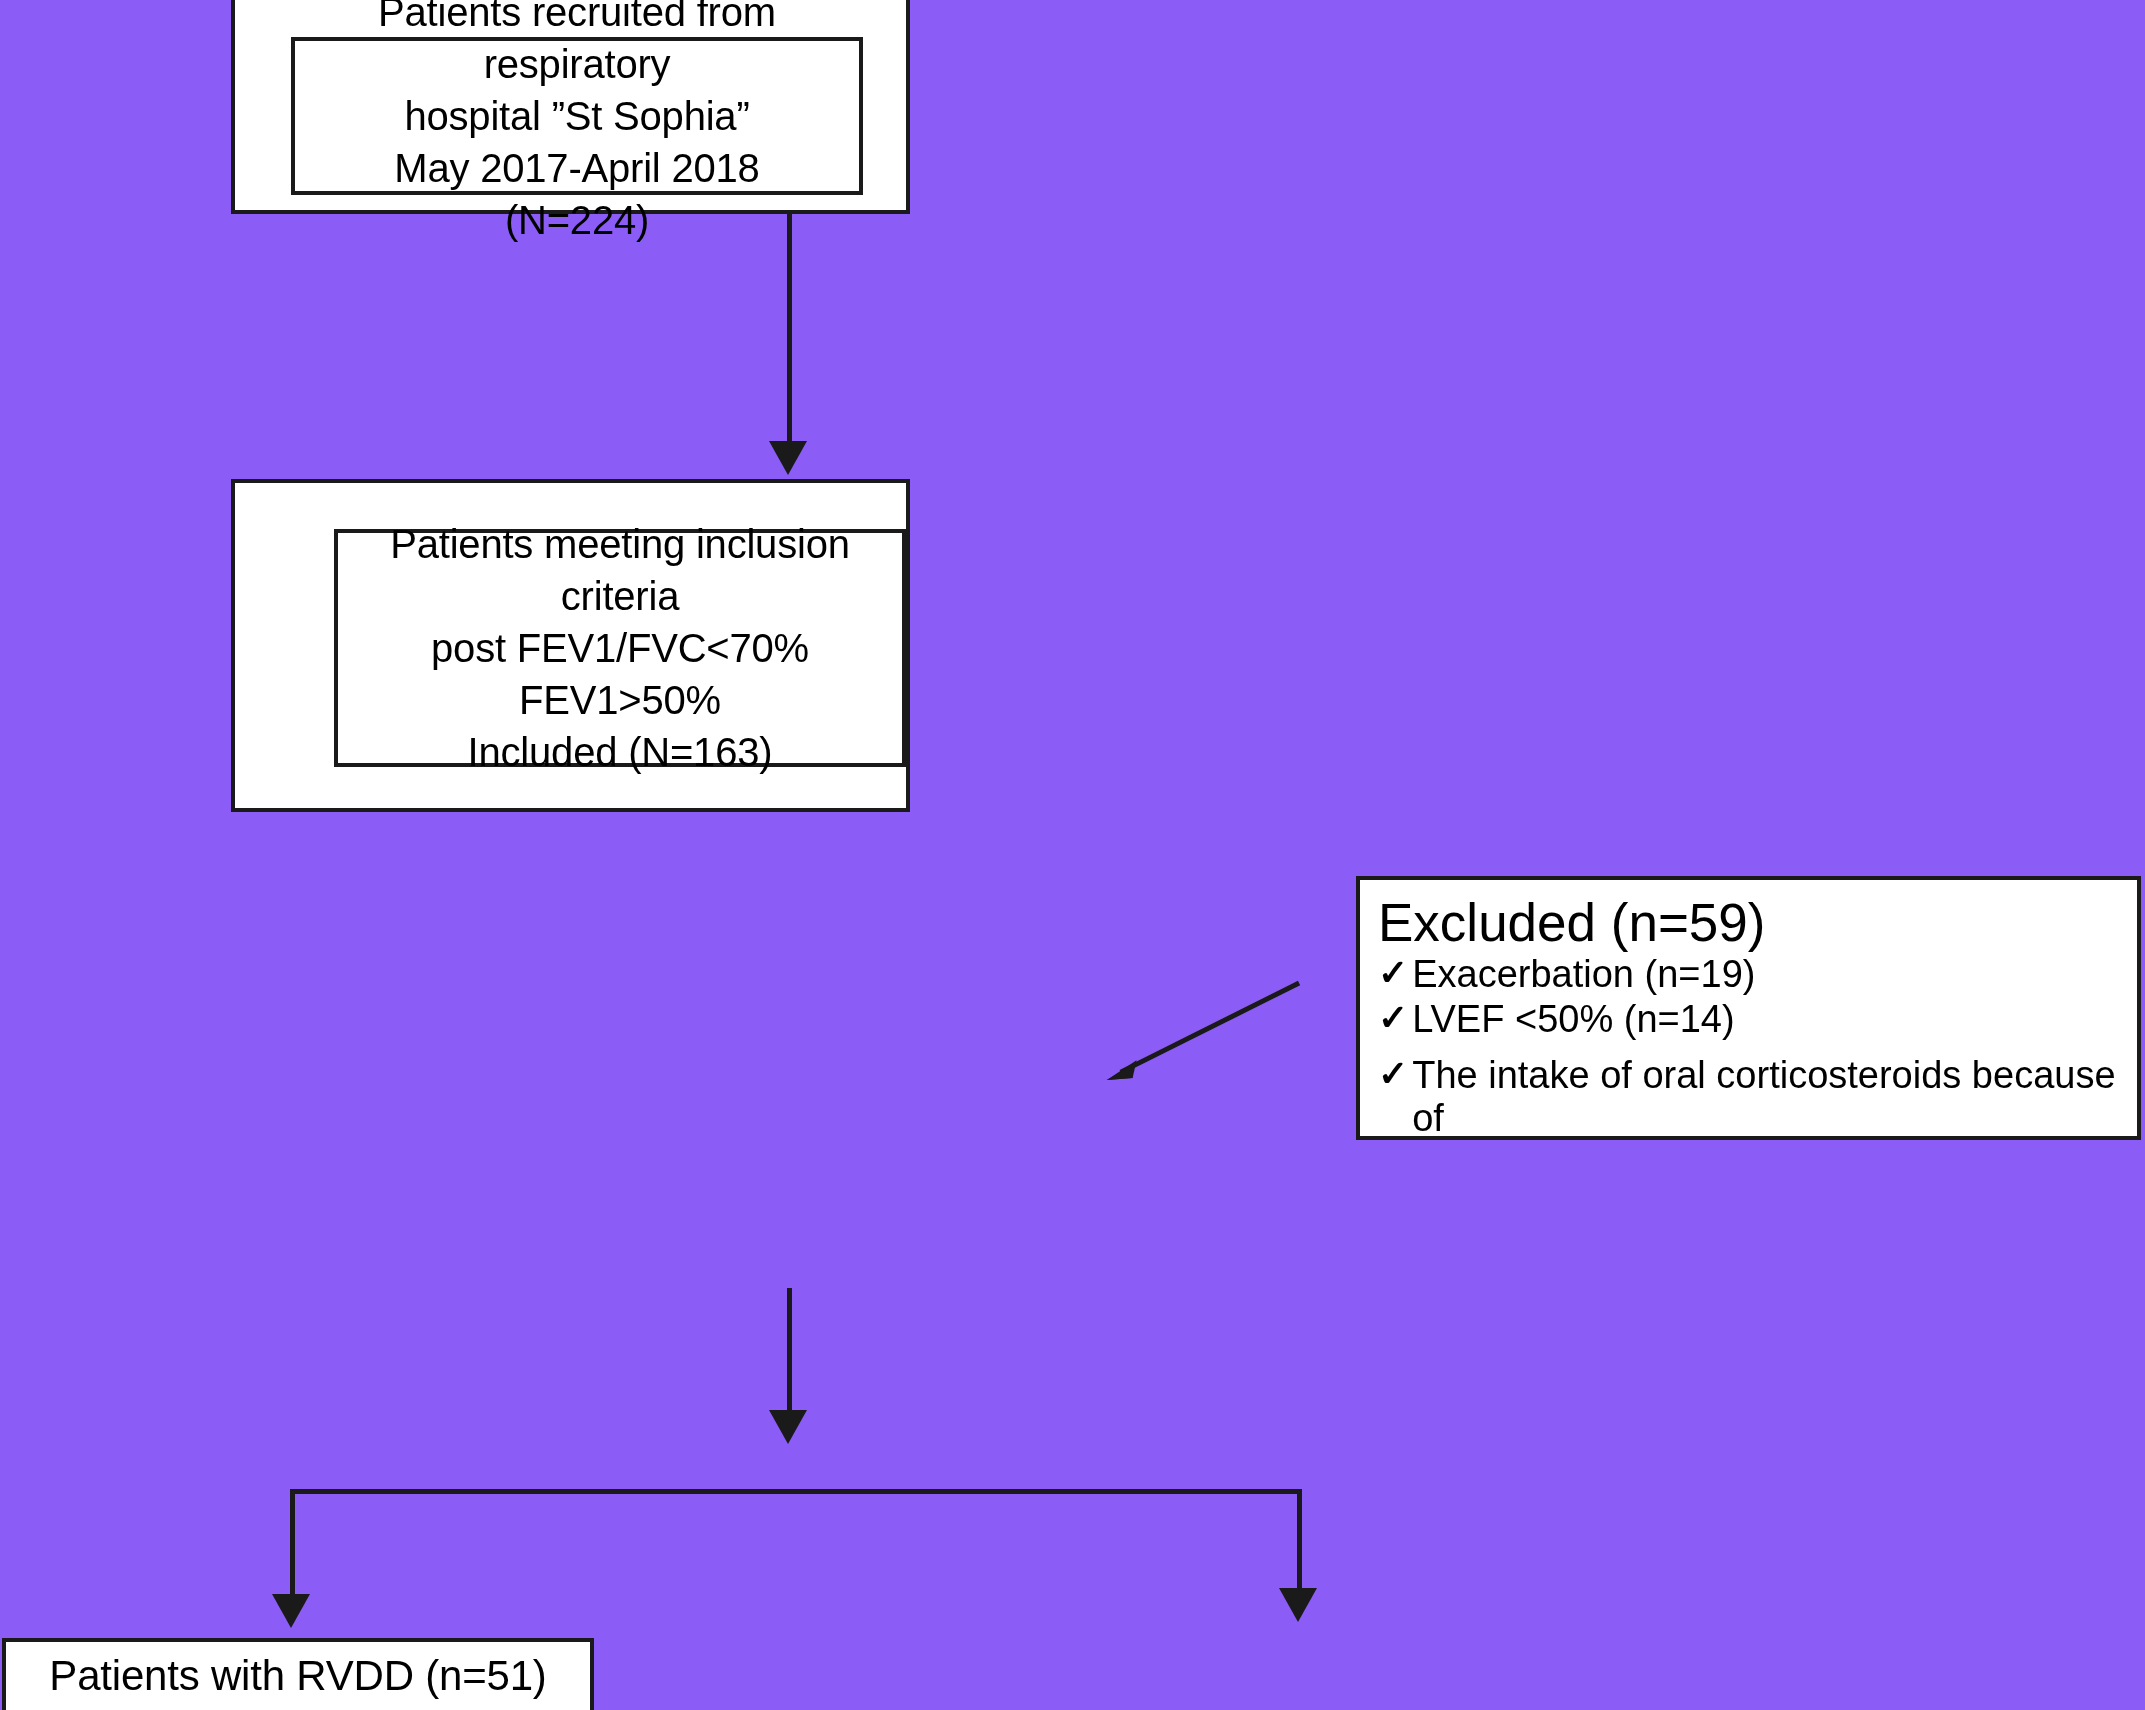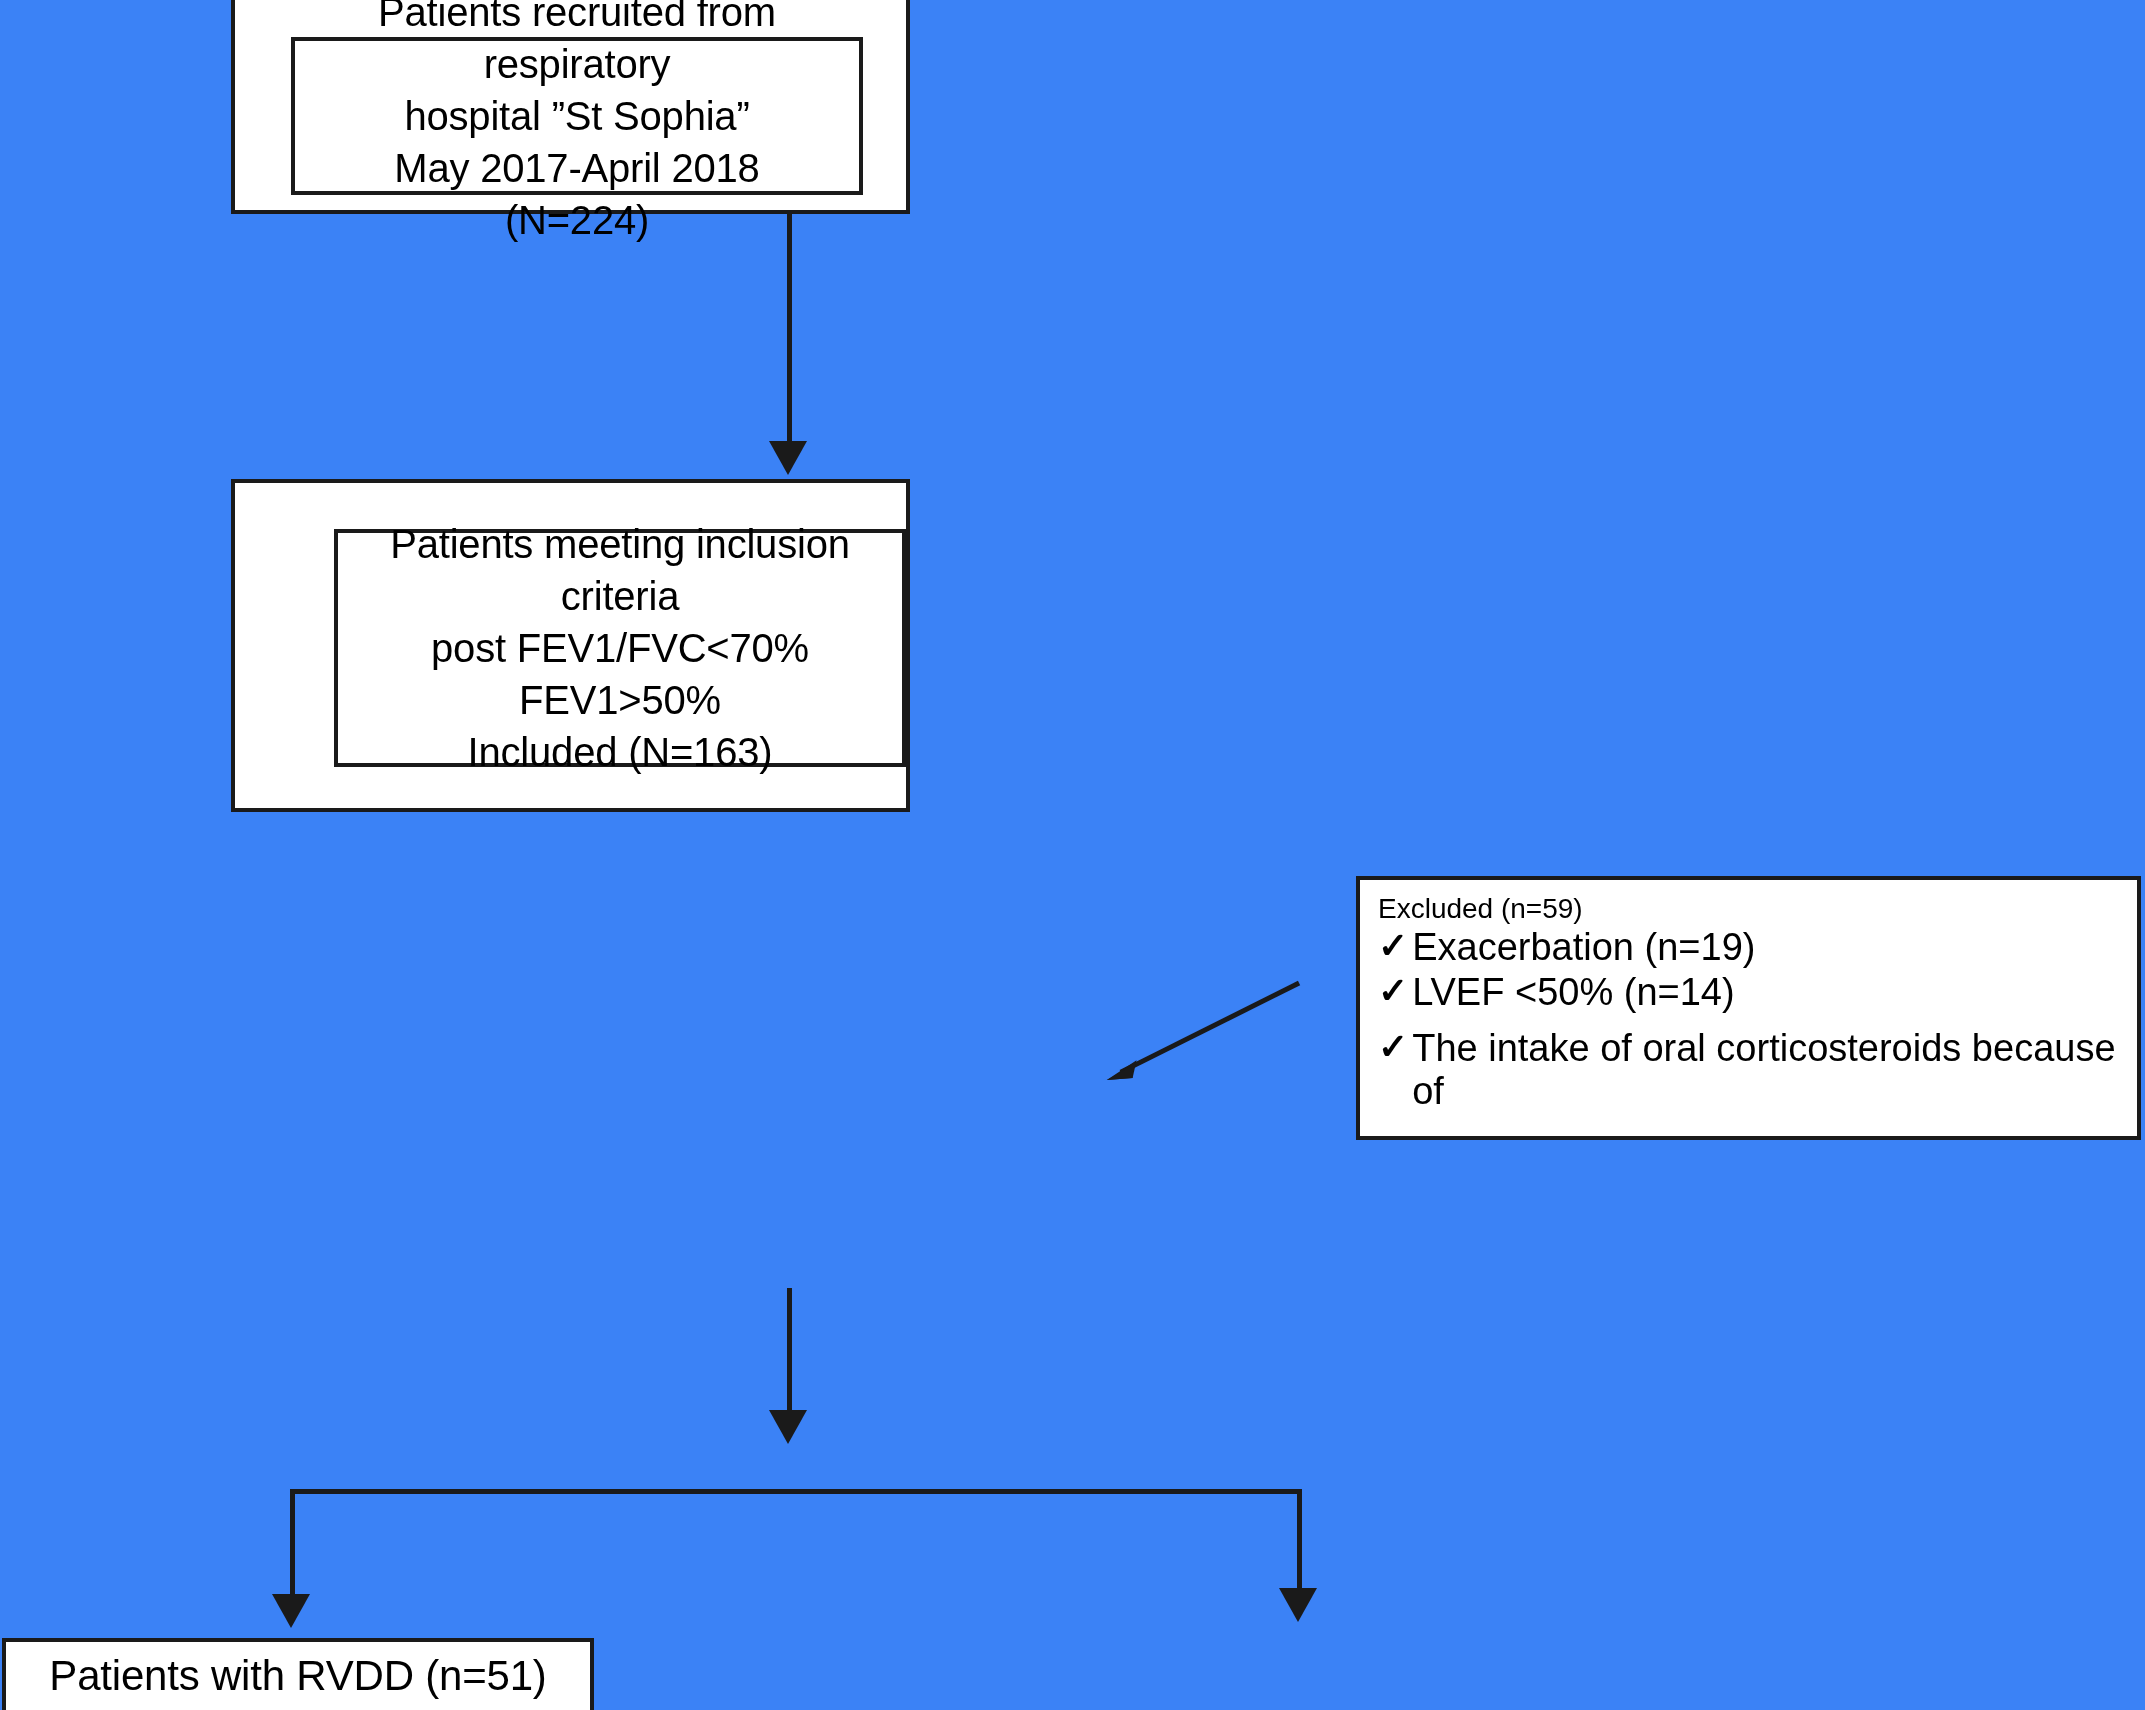--- a/index.html
+++ b/index.html
@@ -4,21 +4,21 @@
 <style>
   html, body {
     margin: 0;
     padding: 0;
     background: #ffffff;
   }
   #canvas {
     position: relative;
     width: 2145px;
     height: 1711px;
-    background: #3b82f6;
+    background: #8b5cf6;
     font-family: "Liberation Sans", sans-serif;
     color: #000000;
     overflow: hidden;
   }
 
   
   .box {
     position: absolute;
     box-sizing: border-box;
     background: #ffffff;
@@ -49,21 +49,21 @@
 
   
   #box-inclusion-outer { left: 231px; top: 479px; width: 679px; height: 333px; }
   #box-inclusion-inner { left: 56px; top: 46px; width: 572px; height: 238px; margin-left: 43px; }
 
   
   #box-excluded {
     left: 1356px; top: 876px; width: 785px; height: 264px;
     padding: 14px 16px 10px 18px;
   }
-  .excl-title { font-size: 28px; line-height: 1.08; margin: 0 0 2px 0; }
+  .excl-title { font-size: 53px; line-height: 1.08; margin: 0 0 2px 0; }
   .excl-item {
     font-size: 38px;
     line-height: 1.12;
     margin: 0 0 2px 0;
     display: flex;
     align-items: flex-start;
   }
   .excl-item.spaced { margin-top: 14px; }
   .excl-check {
     flex: 0 0 auto;

